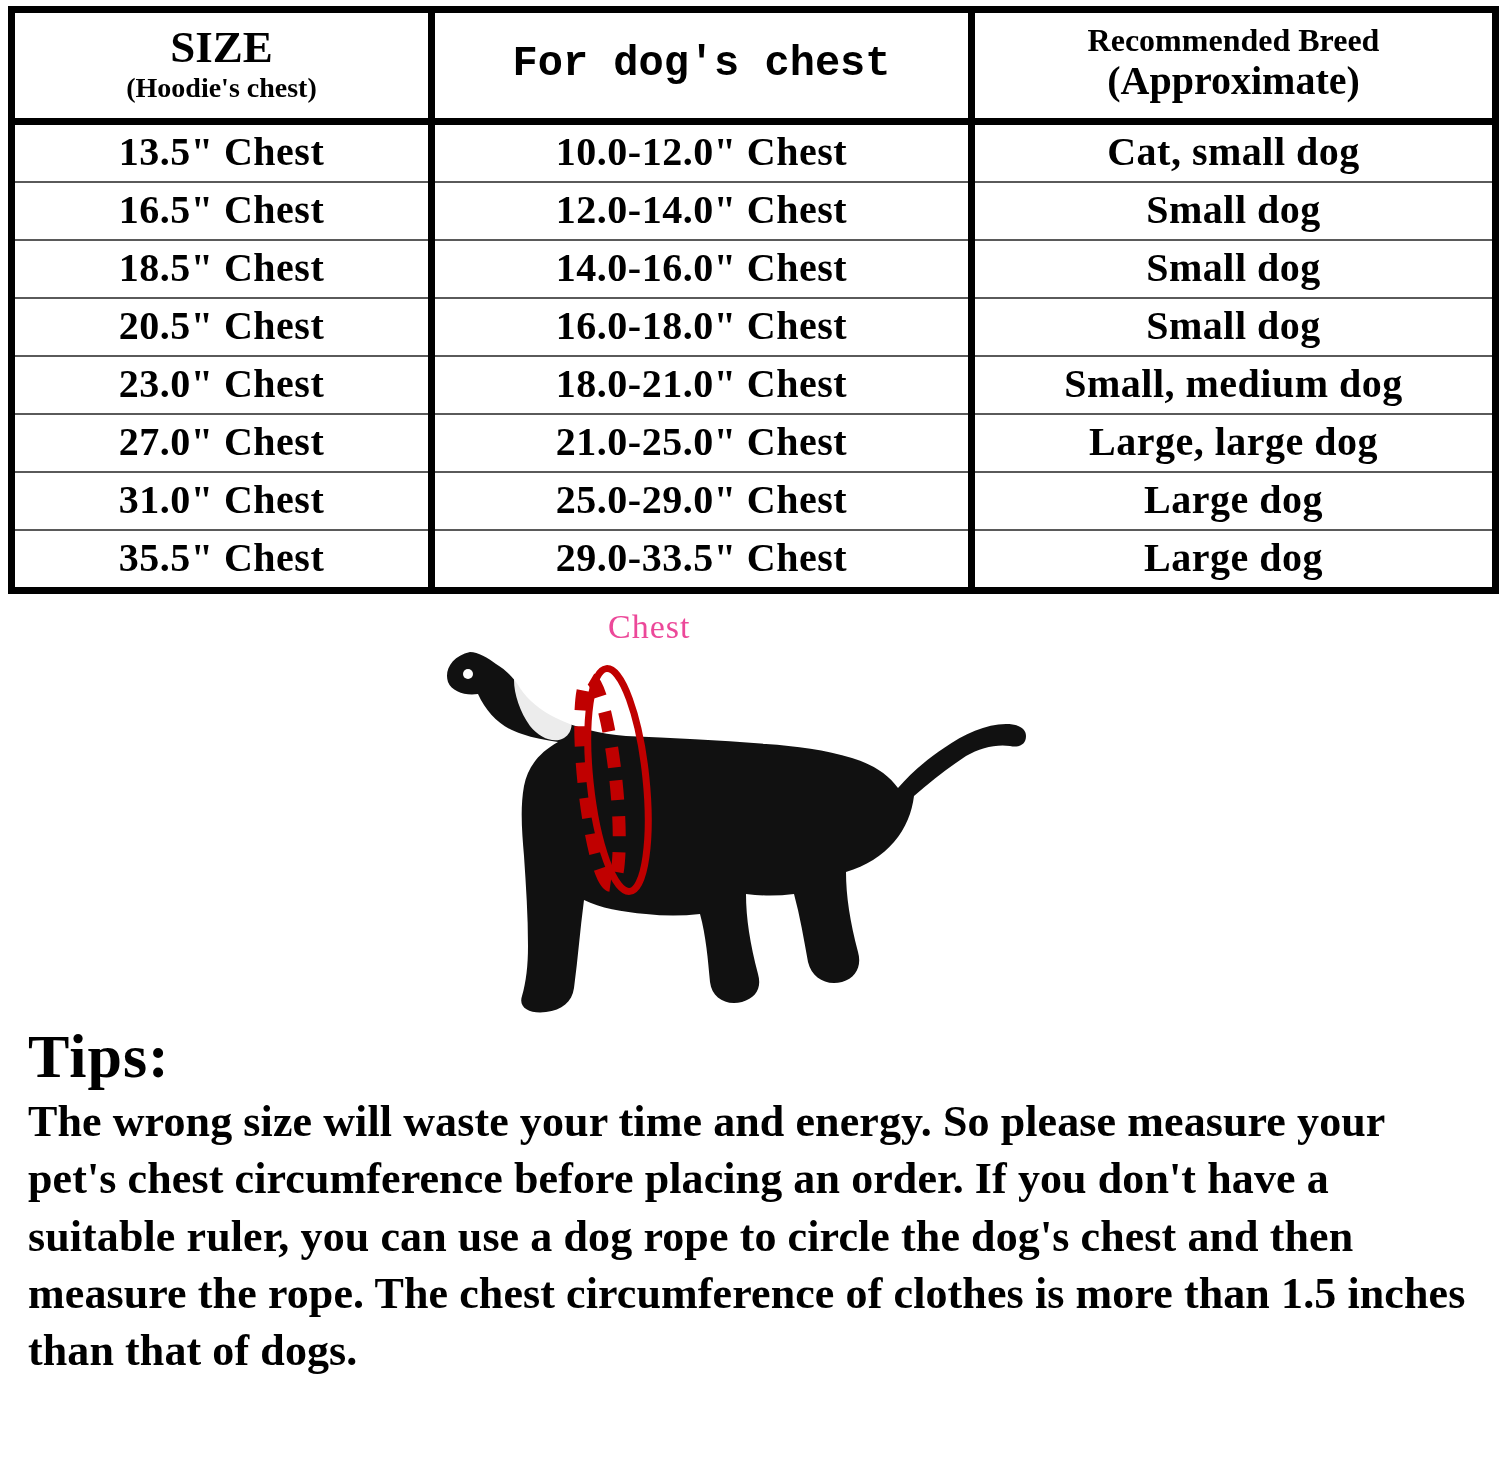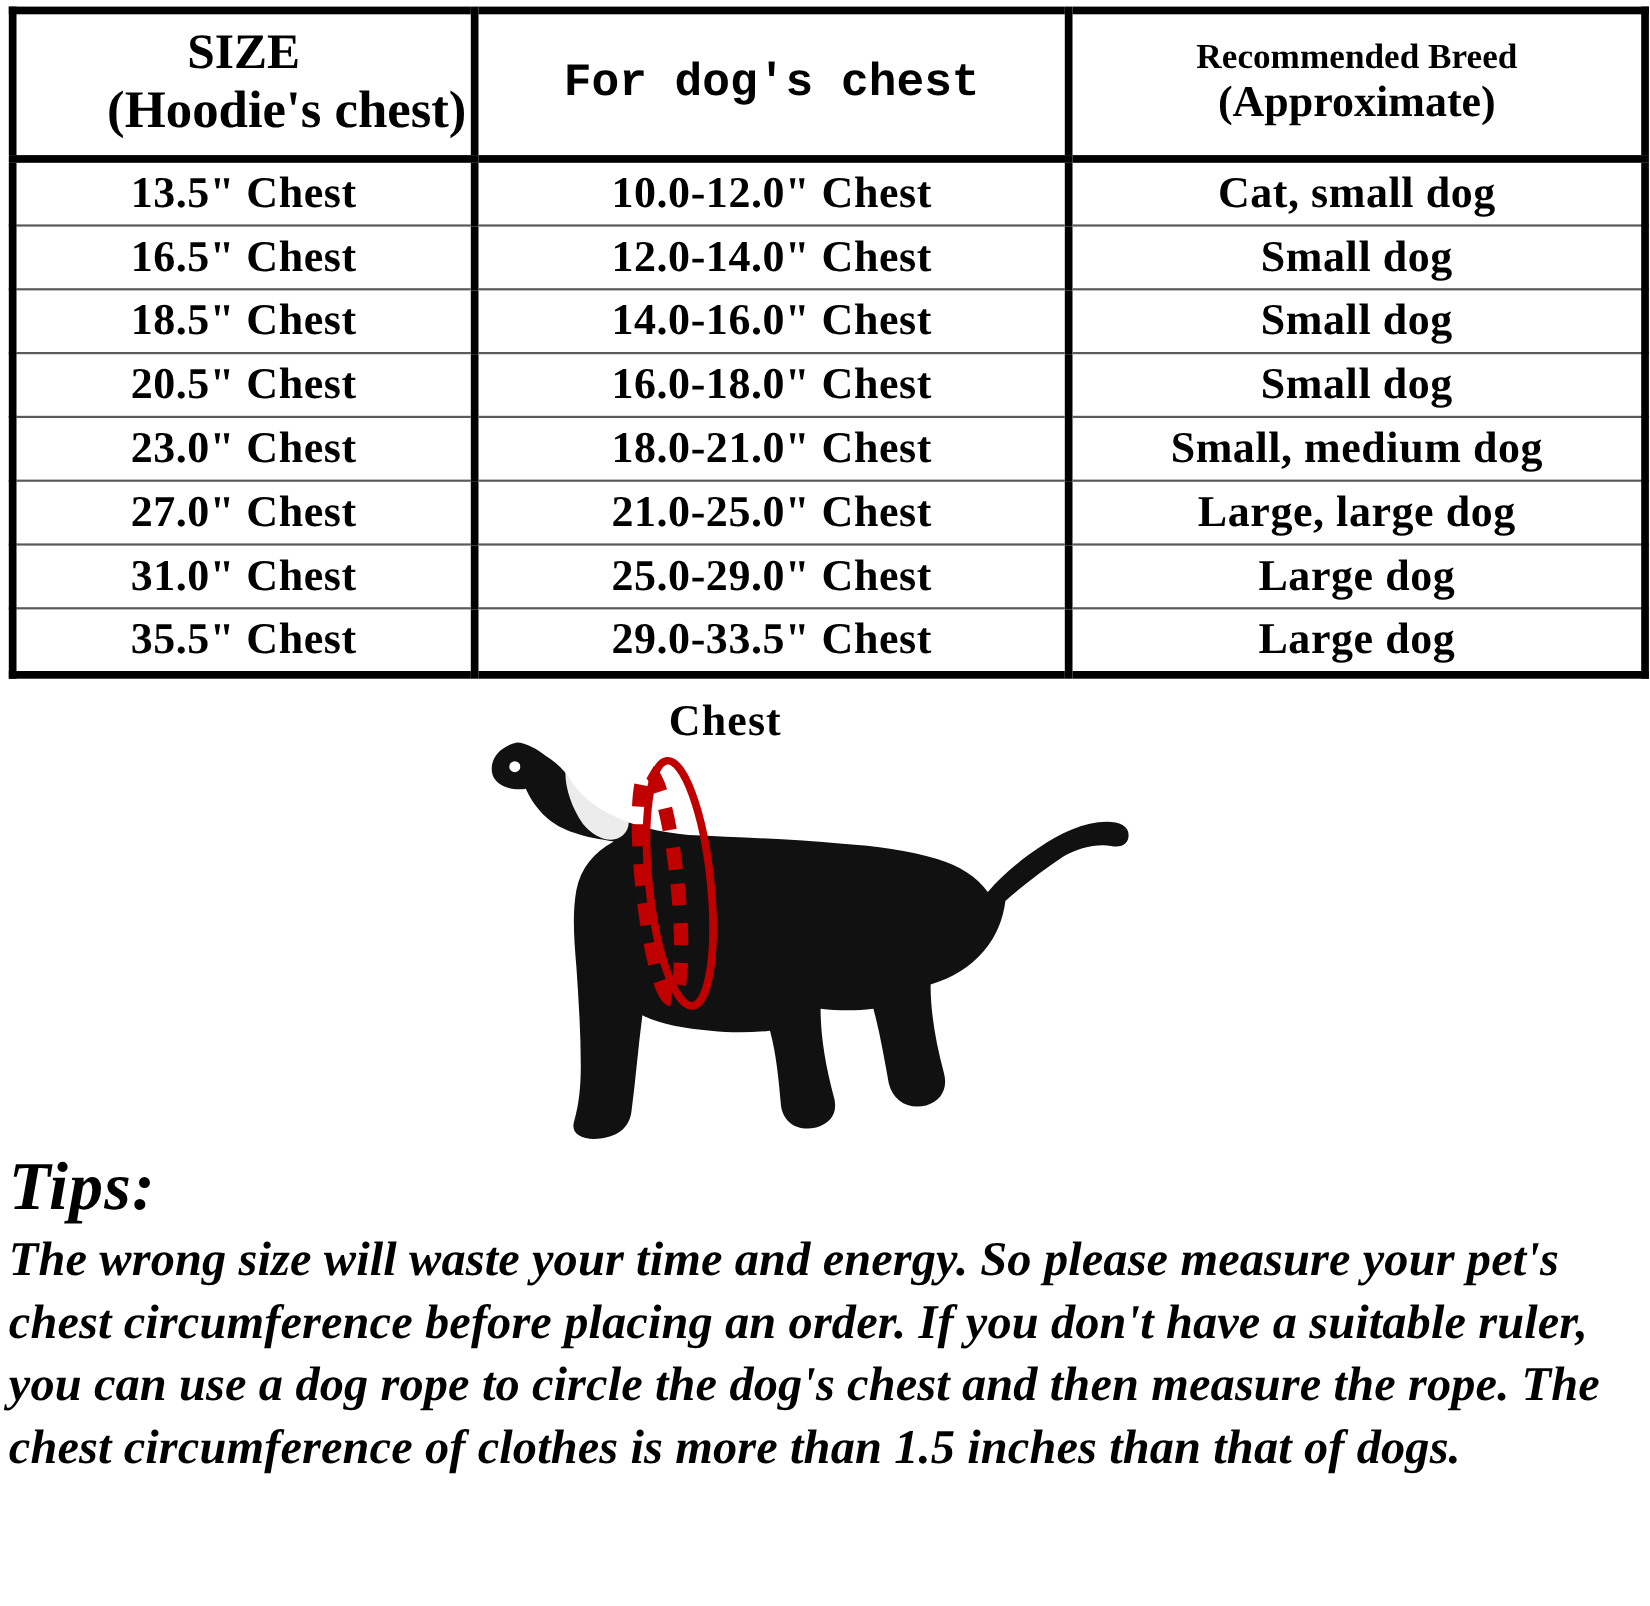--- a/index.html
+++ b/index.html
@@ -62,23 +62,22 @@
   table.size-table tbody tr:first-child td {
     border-top: none;
   }
   .hdr-line1 {
     display: block;
     font-size: 45px;
     line-height: 1.08;
   }
   .hdr-line2 {
     display: block;
-    font-size: 48px;
+    font-size: 28px;
     line-height: 1.15;
-    text-align: right;
   }
   .hdr-single {
     display: block;
     font-size: 42px;
     line-height: 1.1;
     font-family: Liberation Mono, monospace;
   }
   .hdr-breed1 {
     display: block;
     font-size: 32px;
@@ -101,31 +100,30 @@
     display: block;
     position: absolute;
     left: 0;
     top: 0;
   }
   .chest-label {
     position: absolute;
     left: 608px;
     top: 8px;
     font-family: "Liberation Serif", serif;
-    font-weight: bold;
-    font-size: 40px;
-    color: #000000;
+    font-weight: normal;
+    font-size: 34px;
+    color: #ec4899;
     letter-spacing: 1px;
   }
 
   
   .tips {
-    padding: 4px 18px 0 8px;
+    padding: 4px 18px 0 28px;
     box-sizing: border-box;
-    font-style: italic;
   }
   .tips-title {
     font-family: "Liberation Serif", serif;
     font-weight: bold;
     font-size: 62px;
     line-height: 1.05;
     margin: 0 0 4px 0;
     letter-spacing: 1px;
   }
   .tips-body p {

